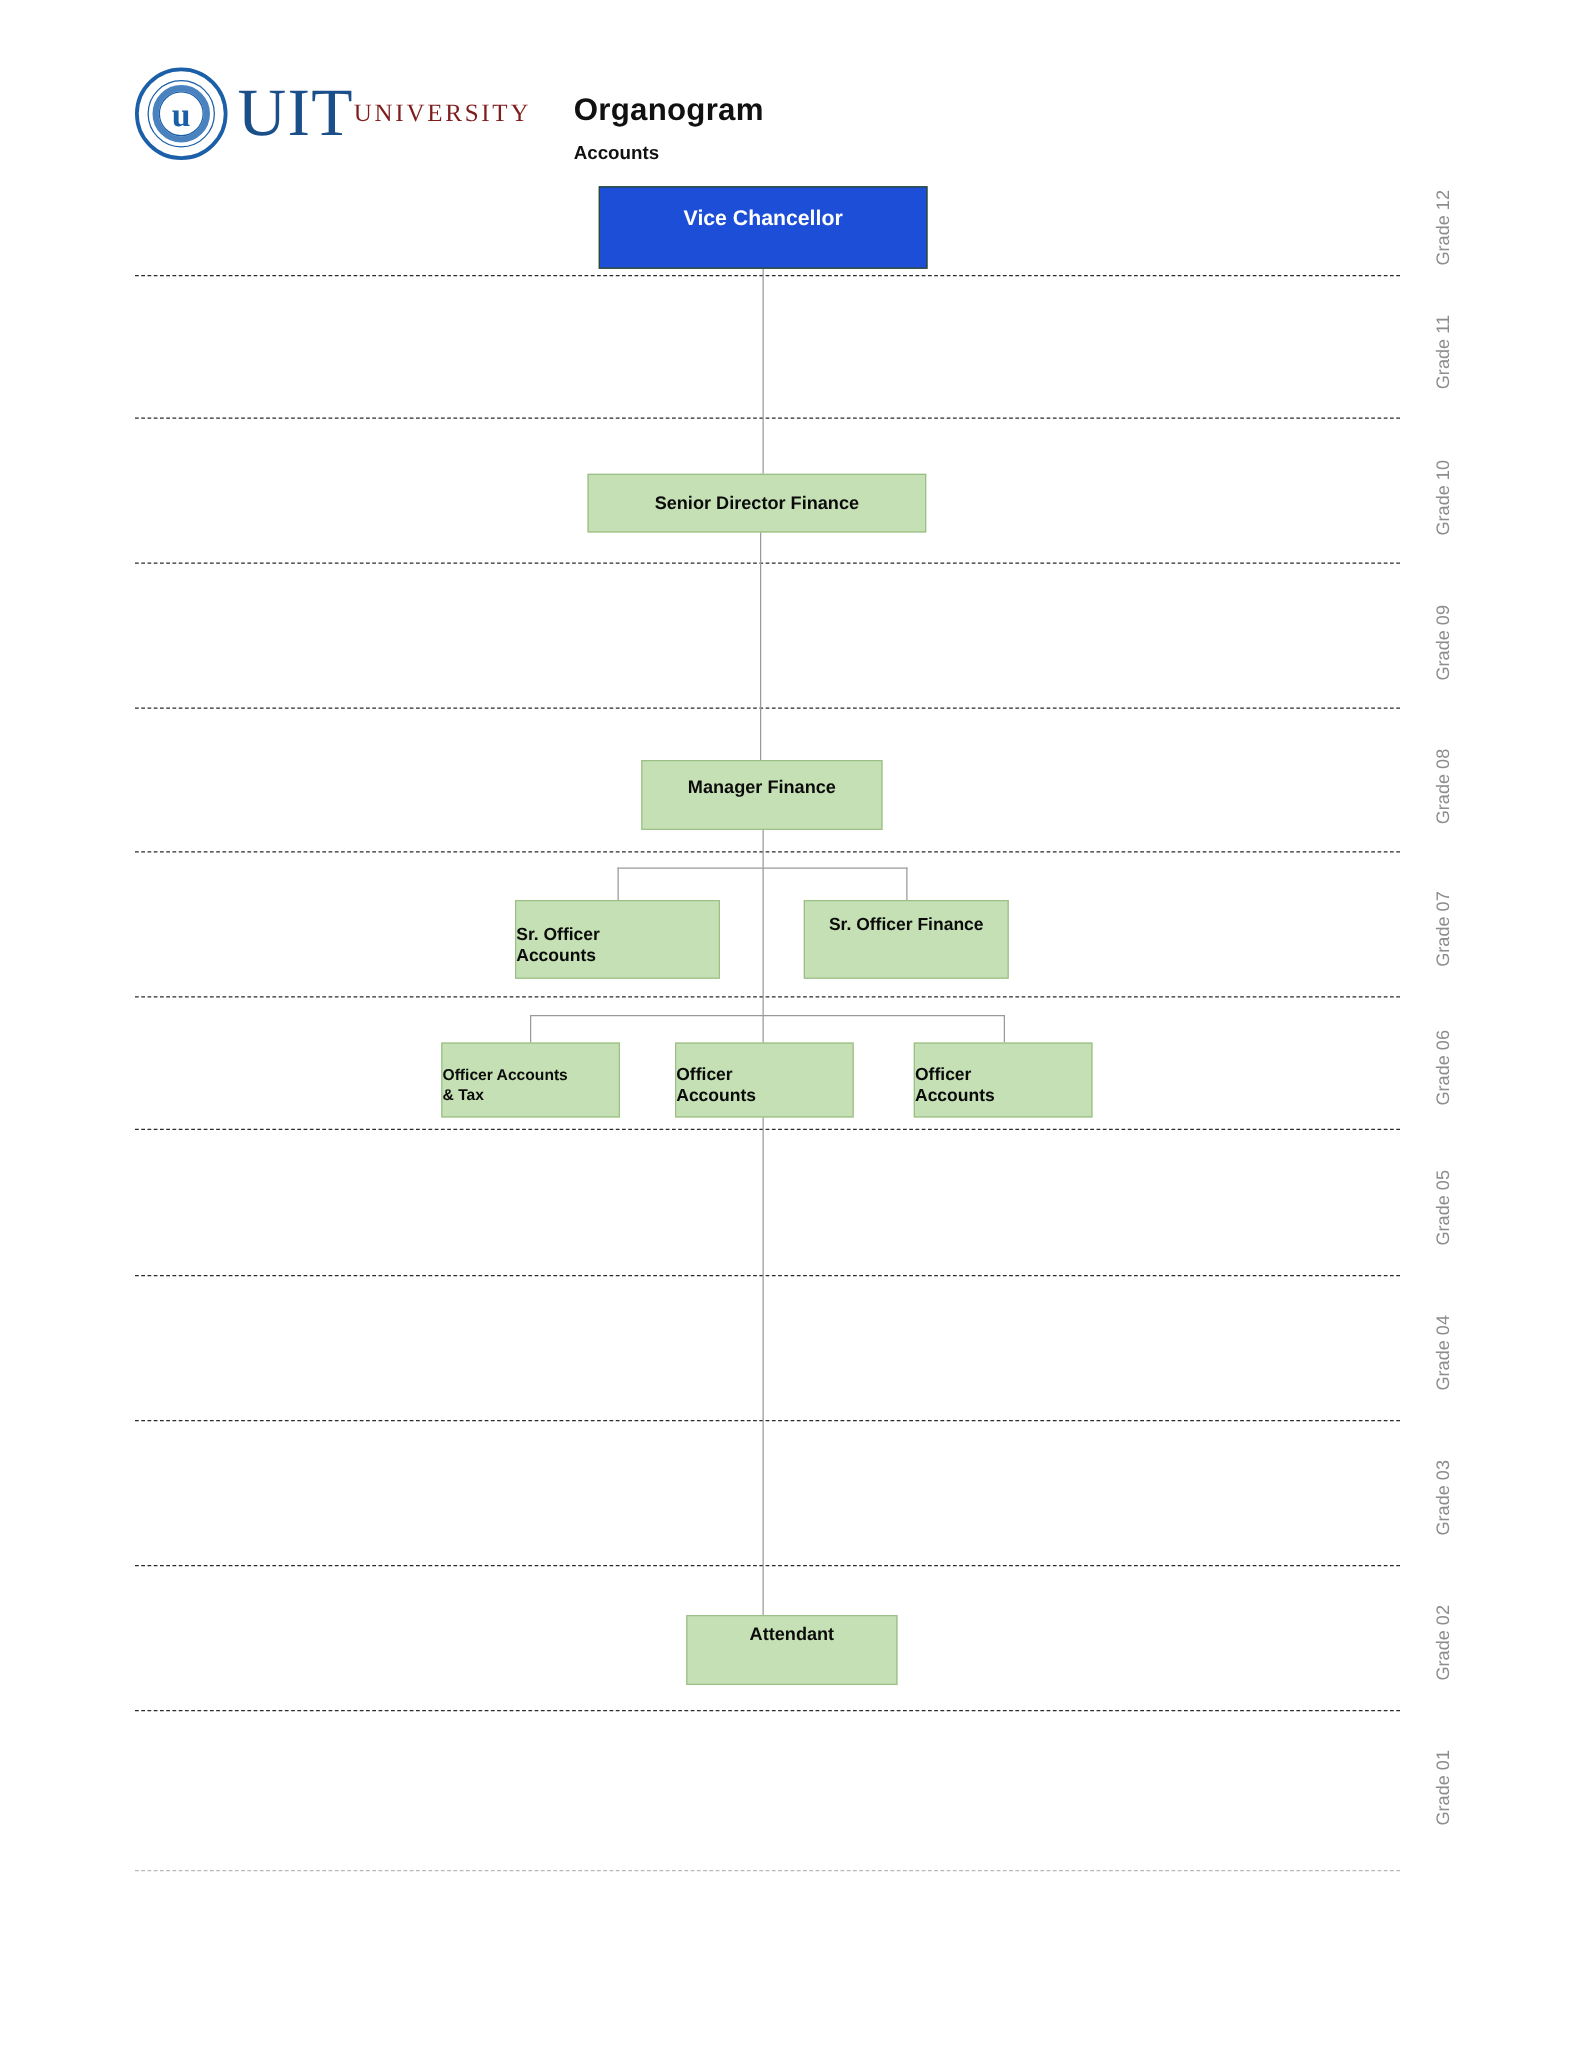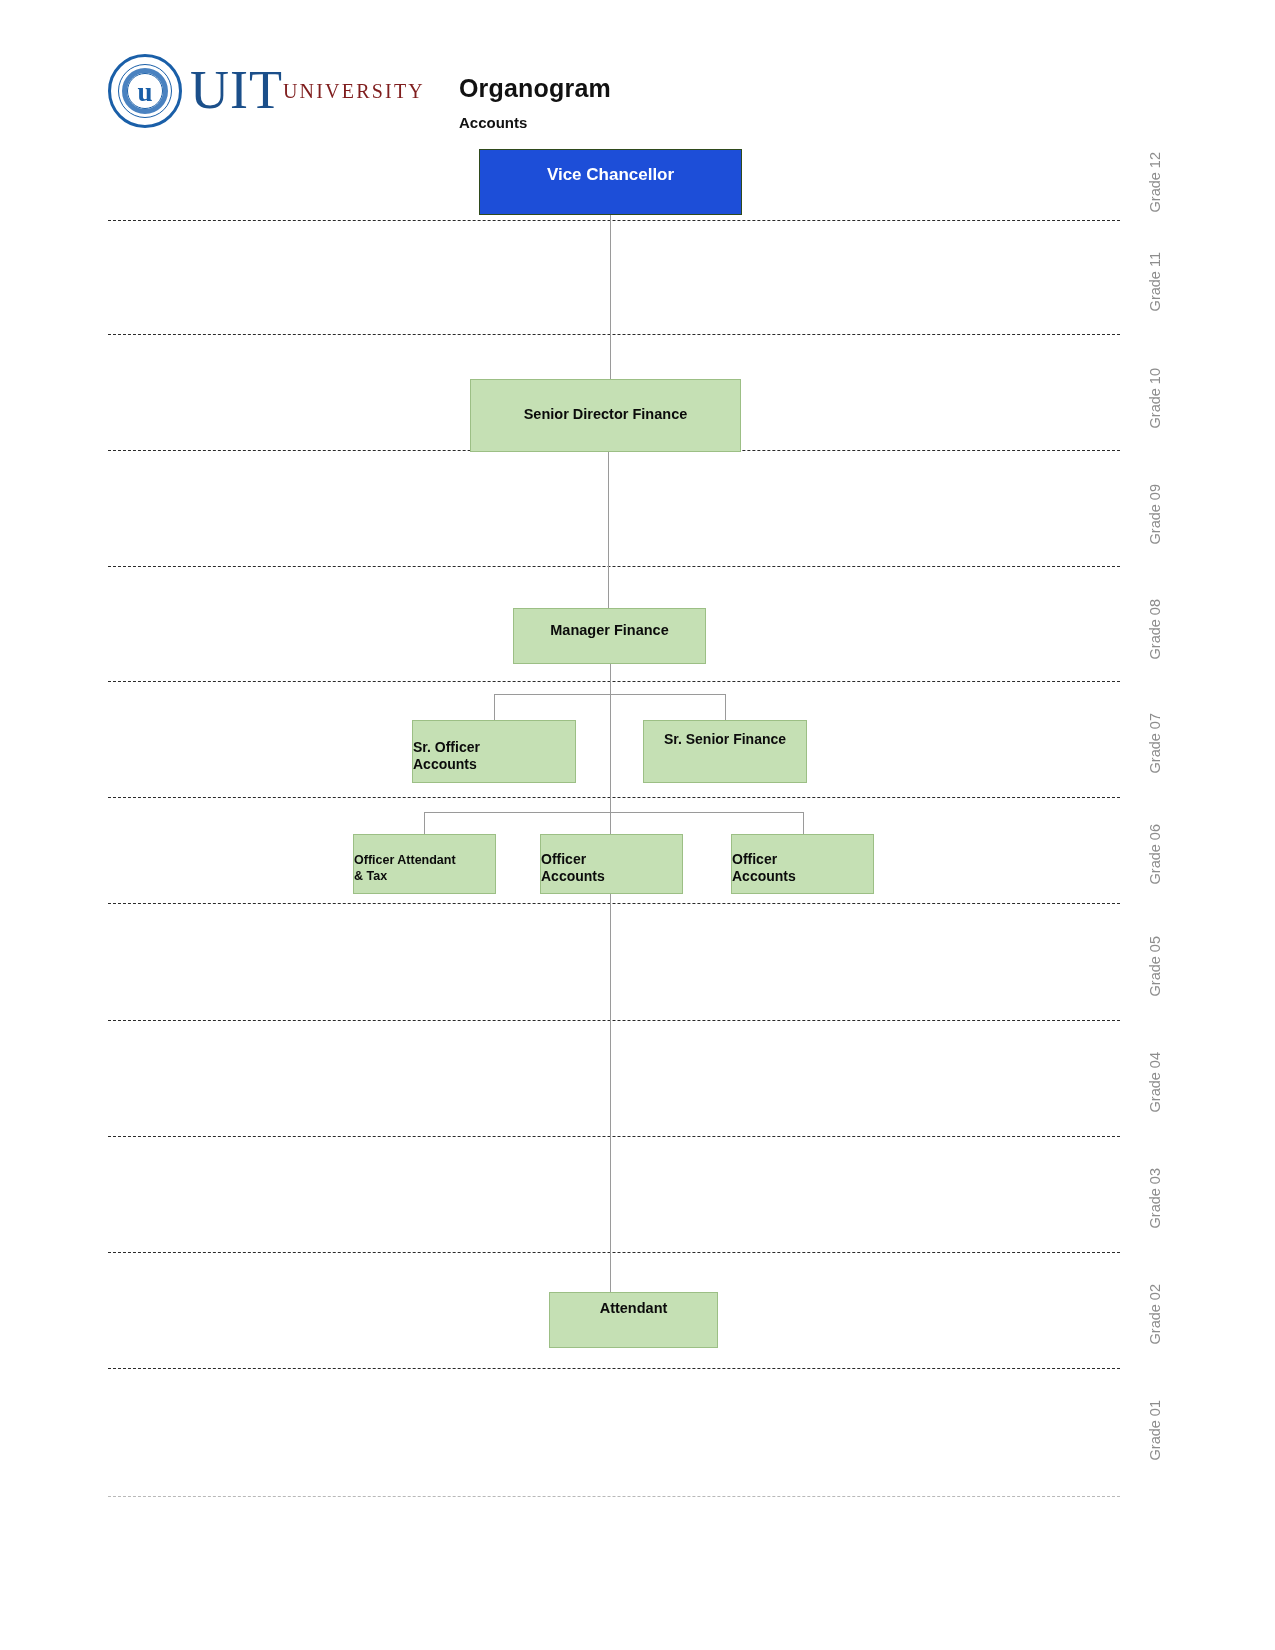--- a/index.html
+++ b/index.html
@@ -226,39 +226,39 @@
   <div class="vline" style="left:725px; top:694px; height:26px"></div>
 
   <div class="hline" style="left:424px; top:812px; width:380px"></div>
   <div class="vline" style="left:424px; top:812px; height:22px"></div>
   <div class="vline" style="left:803px; top:812px; height:22px"></div>
 
   <div class="node node-top" style="left:479px; top:149px; width:263px; height:66px;">
     <span>Vice Chancellor</span>
   </div>
 
-  <div class="node node-green" style="left:470px; top:379px; width:271px; height:73px; font-size:14.5px; padding-top:25px;">
+  <div class="node node-green" style="left:470px; top:379px; width:271px; height:47px; font-size:14.5px; padding-top:14px;">
     <span>Senior Director Finance</span>
   </div>
 
   <div class="node node-green" style="left:513px; top:608px; width:193px; height:56px; font-size:14.5px; padding-top:12px;">
     <span>Manager Finance</span>
   </div>
 
   <div class="node node-green" style="left:412px; top:720px; width:164px; height:63px; font-size:14px; flex-direction:column; padding-top:9px;">
     <span>Sr. Officer</span>
     <span>Accounts</span>
   </div>
 
   <div class="node node-green" style="left:643px; top:720px; width:164px; height:63px; font-size:14px; padding-top:10px;">
-    <span>Sr. Senior Finance</span>
+    <span>Sr. Officer Finance</span>
   </div>
 
   <div class="node node-green" style="left:353px; top:834px; width:143px; height:60px; font-size:12.5px; flex-direction:column; padding-top:9px;">
-    <span>Officer Attendant</span>
+    <span>Officer Accounts</span>
     <span>&amp; Tax</span>
   </div>
 
   <div class="node node-green" style="left:540px; top:834px; width:143px; height:60px; font-size:14px; flex-direction:column; padding-top:8px;">
     <span>Officer</span>
     <span>Accounts</span>
   </div>
 
   <div class="node node-green" style="left:731px; top:834px; width:143px; height:60px; font-size:14px; flex-direction:column; padding-top:8px;">
     <span>Officer</span>

